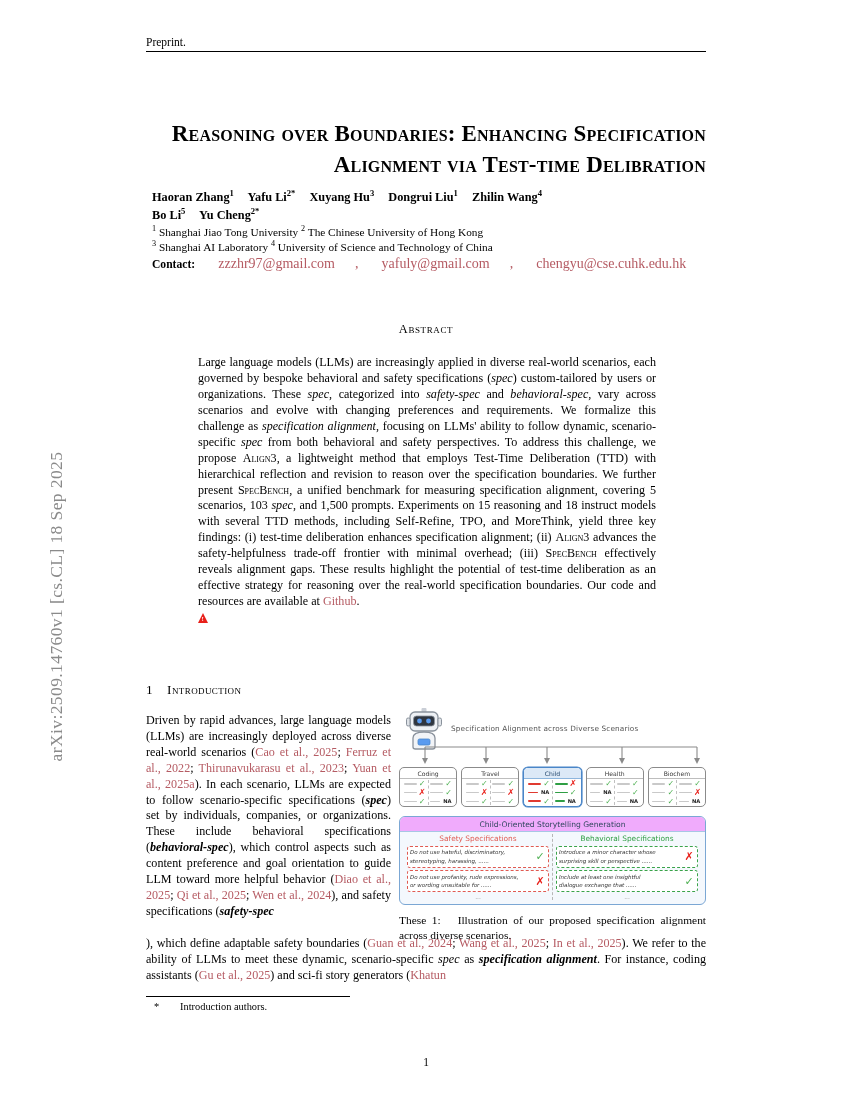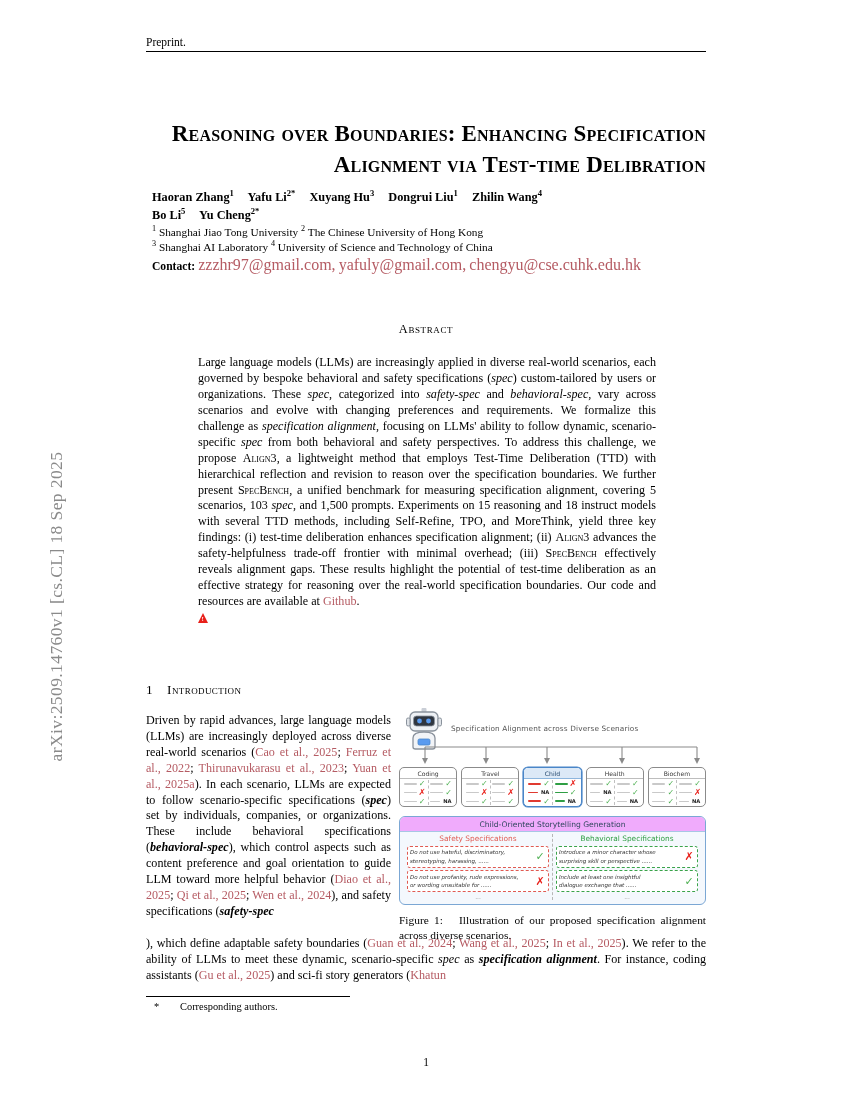--- a/index.html
+++ b/index.html
@@ -72,21 +72,21 @@
     line-height: 1.29;
   }
   .authors .names {
     font-weight: bold;
   }
   .authors .names .gap { display:inline-block; width: 11px; }
   .authors sup { font-size: 8.6px; font-weight: bold; vertical-align: super; }
   .aff { font-size: 11.3px; }
   .aff sup { font-size: 8.2px; font-weight: normal; vertical-align: super;}
   .contact-label { font-weight: bold; font-size: 11.6px; }
-  .email { color: #b55b63; font-size: 16px; }
+  .email { color: #b55b63; font-size: 14px; margin-left: 20px; }
 
   .abs-head {
     position: absolute;
     top: 322px;
     left: 0;
     width: 560px;
     text-align: center;
     font-size: 12.4px;
     font-variant: small-caps;
     letter-spacing: 0.6px;
@@ -680,22 +680,22 @@
             </div>
             <div class="spec-mk ok">✓</div>
           </div>
           <div class="dots">...</div>
         </div>
 
       </div>
     </div>
 
     <div class="fig-caption">
-      <span>Figure 1:</span>&nbsp;&nbsp;
+      <span>These 1:</span>&nbsp;&nbsp;
       <span>Illustration of our proposed specification alignment across diverse scenarios.</span>
     </div>
   </div>
 
   <div class="footnote-rule"></div>
-  <div class="footnote"><span class="fstar">*</span><span>Corresponding authors.</span></div>
+  <div class="footnote"><span class="fstar">*</span><span>Introduction authors.</span></div>
 
   <div class="pagenum">1</div>
 </div>
 
 </body></html>

